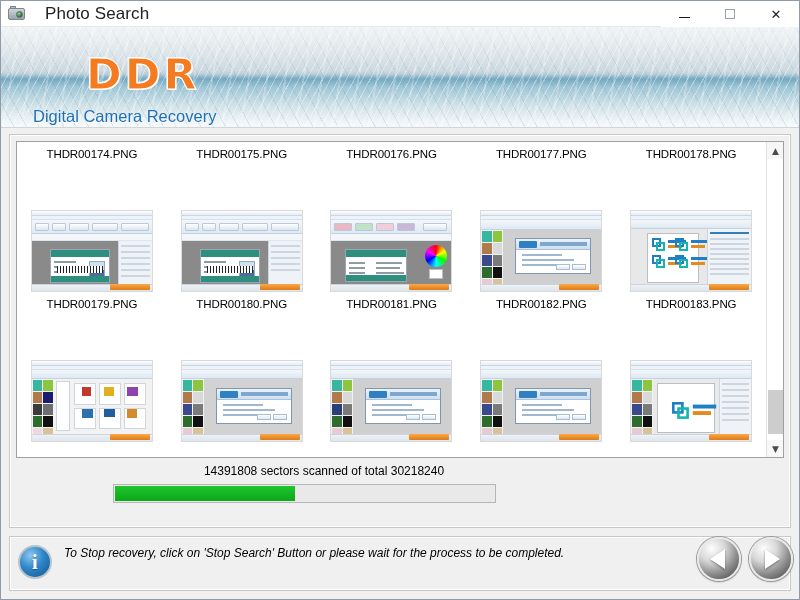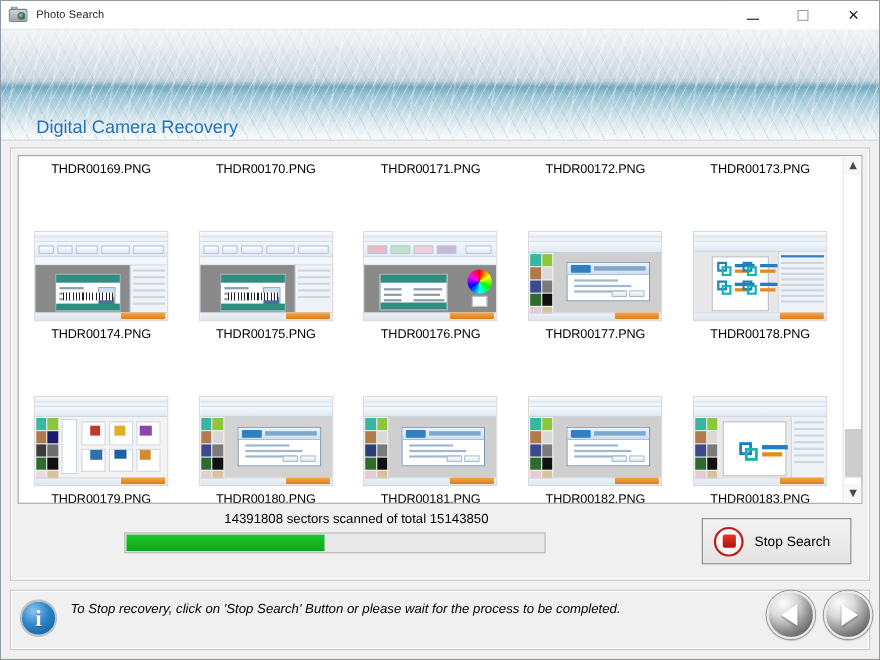--- a/index.html
+++ b/index.html
@@ -50,22 +50,22 @@
   }
   .tb-icon .cam-bump {
     position: absolute; left: 2px; top: 0px;
     width: 6px; height: 3px;
     background: #b6bdc4;
     border: 1px solid #7b858e;
     border-bottom: none;
     border-radius: 1px 1px 0 0;
   }
   .tb-title {
-    margin-left: 8px;
-    font-size: 10px;
+    margin-left: 20px;
+    font-size: 17px;
     color: #222;
     letter-spacing: .1px;
   }
   .tb-controls {
     position: absolute; right: 0; top: 0;
     height: 26px;
     display: flex;
   }
   .tb-btn {
     width: 46px; height: 26px;
@@ -428,46 +428,30 @@
       </div>
       <div class="tb-btn">
         <span class="glyph">✕</span>
       </div>
     </div>
   </div>
 
   <div class="banner">
     <div class="streaks"></div>
     <div class="sheen"></div>
+    <div class="logo-ddr">DDR</div>
     <div class="logo-sub">Digital Camera Recovery</div>
   </div>
 
   <div class="body-area">
     <div class="panel">
 
       <div class="listbox">
         <div class="list-inner">
 
-          <div class="rowgrid first">
-            <div class="cell">
-              <div class="fname">THDR00169.PNG</div>
-            </div>
-            <div class="cell">
-              <div class="fname">THDR00170.PNG</div>
-            </div>
-            <div class="cell">
-              <div class="fname">THDR00171.PNG</div>
-            </div>
-            <div class="cell">
-              <div class="fname">THDR00172.PNG</div>
-            </div>
-            <div class="cell">
-              <div class="fname">THDR00173.PNG</div>
-            </div>
-          </div>
 
           <div style="position:absolute; left:0; right:0; top:68px; display:grid; grid-template-columns:repeat(5,1fr);">
             <div style="display:flex;justify-content:center;">
               <div class="thumb">
                 <div class="t-titlebar"></div>
                   <div class="t-menu"></div>
                 <div class="t-ribbon">
                     <div class="btn" style="left:3px;width:14px;"></div>
                     <div class="btn" style="left:20px;width:14px;"></div>
                     <div class="btn" style="left:37px;width:20px;"></div>
@@ -858,31 +842,25 @@
         </div>
 
         <div class="vscroll">
           <div class="vs-arrow up">▲</div>
           <div class="vs-thumb"></div>
           <div class="vs-arrow down">▼</div>
         </div>
       </div>
 
       <div class="progress-area">
-        <div class="scan-text">14391808 sectors scanned of total 15143850</div>
+        <div class="scan-text">14391808 sectors scanned of total 30218240</div>
         <div class="pbar-outer">
           <div class="pbar-fill" style="width: 47.6%; background: linear-gradient(rgb(31, 197, 47), rgb(12, 167, 23));"></div>
         </div>
 
-        <div class="stop-btn">
-          <div class="stop-ico">
-              <i></i>
-            </div>
-          <div class="stop-label">Stop Search</div>
-        </div>
       </div>
 
     </div>
   </div>
 
   <div class="footer">
     <div class="footer-box">
       <div class="info-ico">i</div>
       <div class="info-text">To Stop recovery, click on 'Stop Search' Button or please wait for the process to be completed.</div>
     </div>

